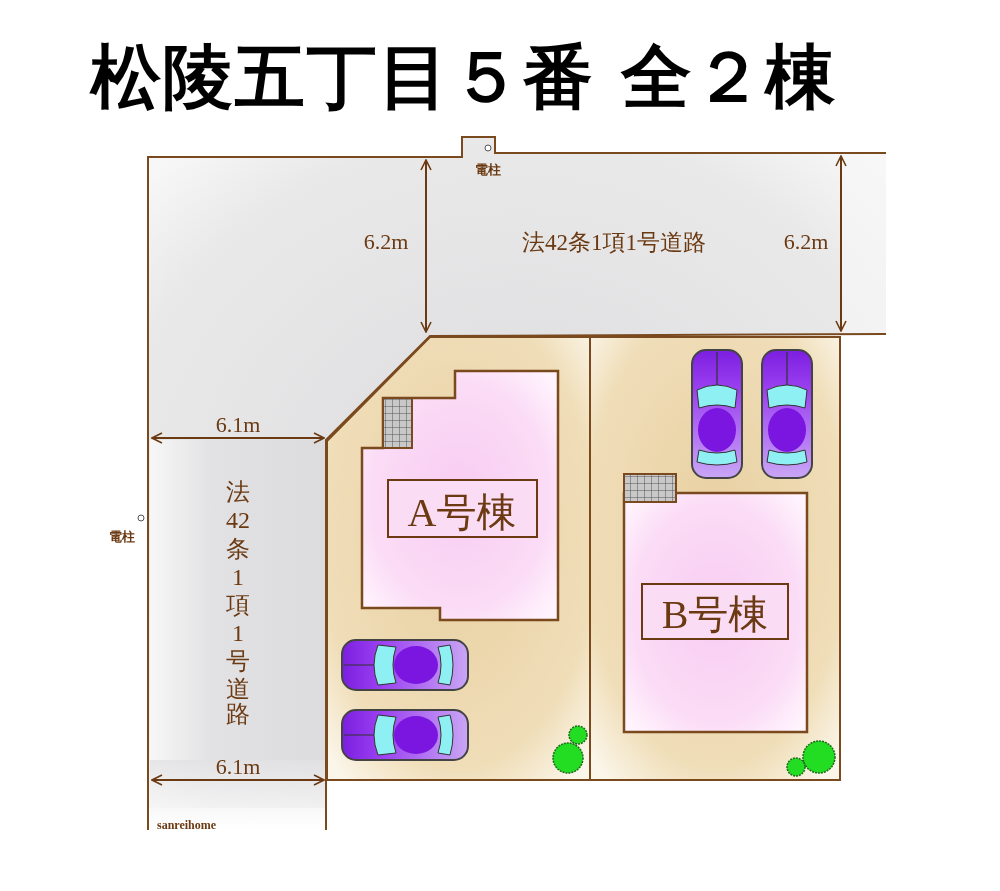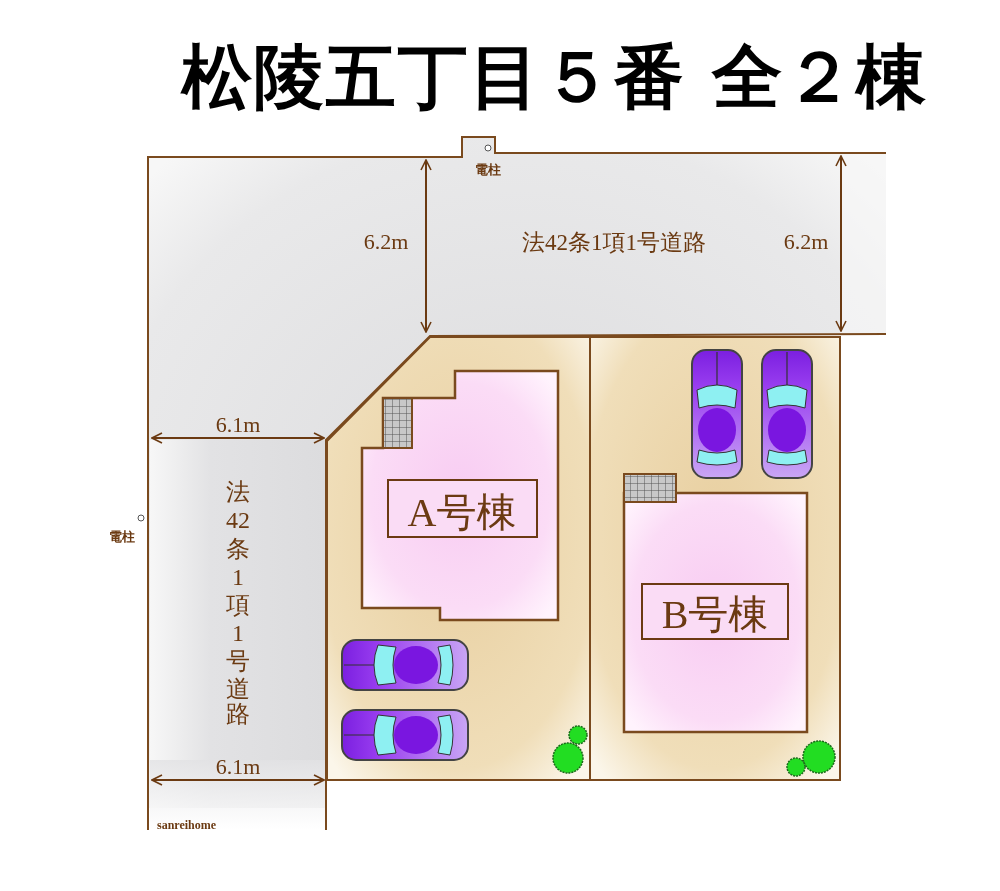--- a/index.html
+++ b/index.html
@@ -1,18 +1,18 @@
 <!DOCTYPE html>
 <html><head>
   <meta charset="utf-8">
   <style>
     html, body { margin: 0; padding: 0; background: #ffffff; }
     body { width: 1000px; height: 891px; position: relative; overflow: hidden; font-family: "DejaVu Serif", serif; }
     .title {
-      position: absolute; left: 0; top: 42px; width: 928px; text-align: right;
+      position: absolute; left: 0; top: 42px; width: 928px; text-align: center;
       font-family: "DejaVu Sans", sans-serif; font-weight: bold; font-size: 70px;
       letter-spacing: 2px; color: #000; line-height: 1;
     }
     svg.plan { position: absolute; left: 0; top: 0; }
     .lbl { fill: #6b3a12; font-family: "Liberation Serif", "DejaVu Serif", serif; }
     .lbl-sm { fill: #6b3a12; font-family: "DejaVu Sans", sans-serif; font-weight: bold; }
   </style>
 </head>
 <body>
 

